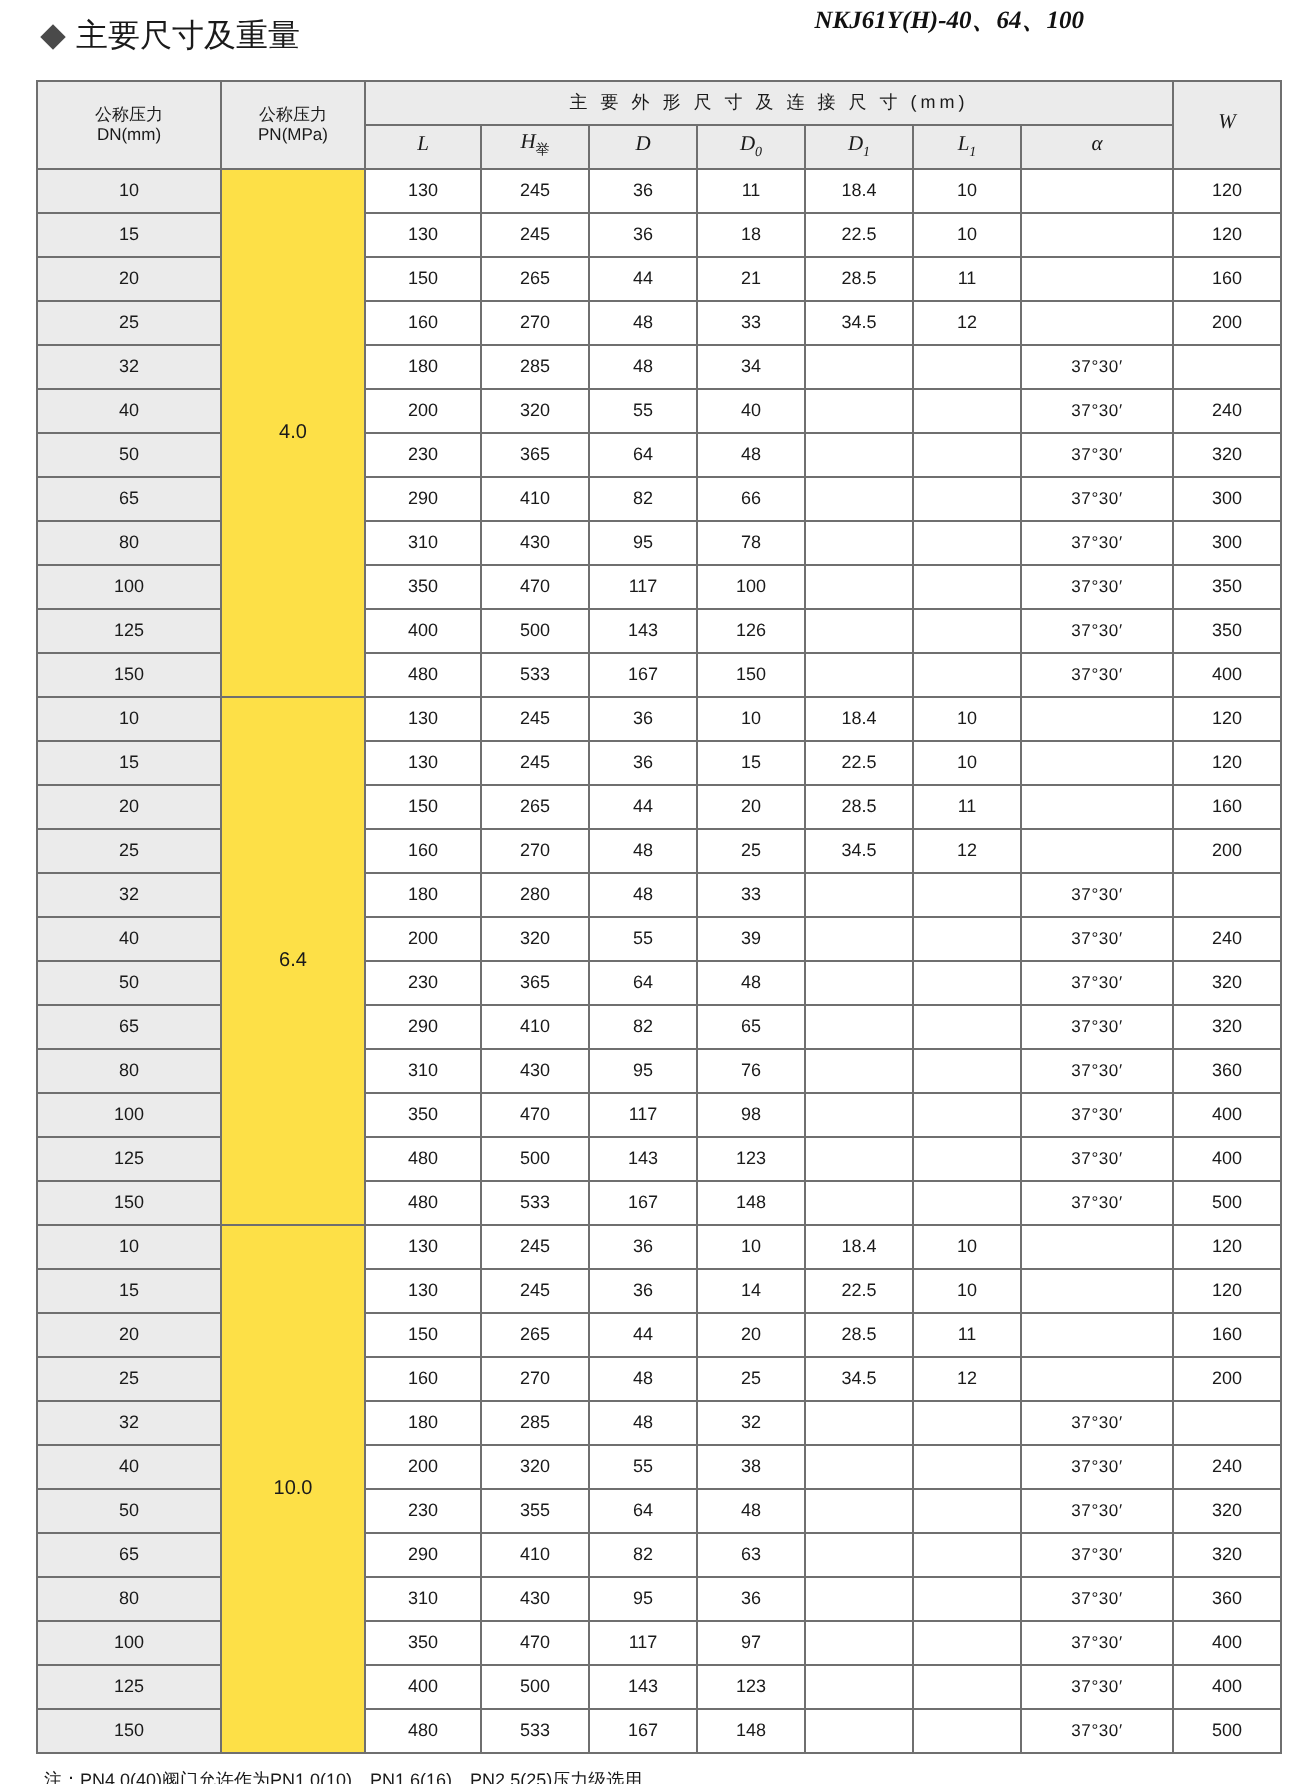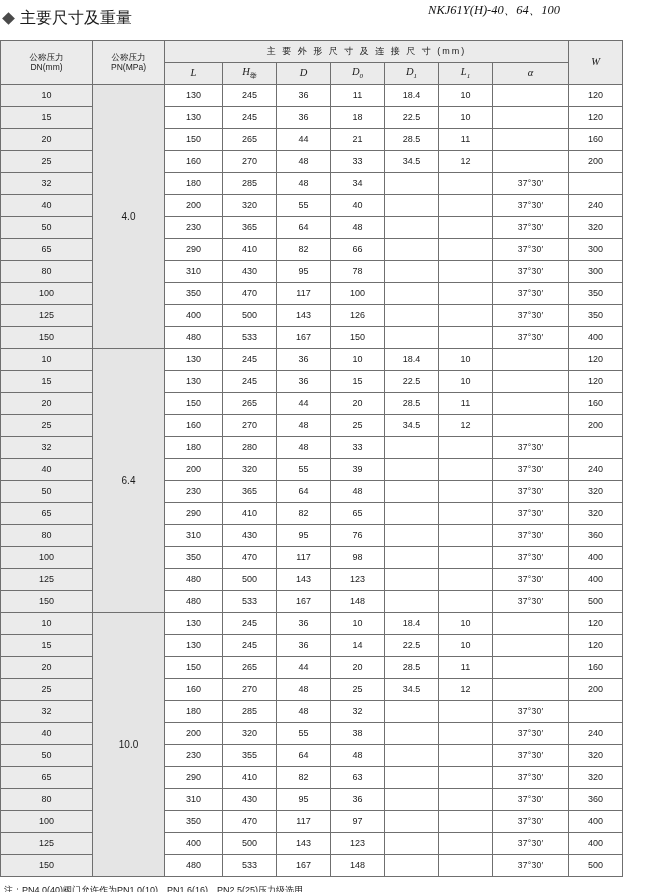--- a/index.html
+++ b/index.html
@@ -12,21 +12,21 @@
     height: 892px;
     font-family: "Liberation Sans", sans-serif;
     color: #1a1a1a;
     -webkit-font-smoothing: antialiased;
   }
   .page {
     position: relative;
     width: 566px;
     height: 892px;
     box-sizing: border-box;
-    padding: 0 0;
+    padding: 0 18px;
   }
   
   .header {
     position: relative;
     height: 40px;
   }
   .title-wrap {
     position: absolute;
     left: 4px;
     top: 8px;
@@ -41,21 +41,21 @@
     transform: rotate(45deg);
     display: inline-block;
   }
   .model-lines {
     position: absolute;
     right: 6px;
     top: 2px;
     text-align: left;
     font-family: "Liberation Serif", serif;
     font-style: italic;
-    font-weight: normal;
+    font-weight: bold;
     font-size: 12.5px;
     line-height: 17px;
     color: #111;
   }
   
   table.dims {
     border-collapse: collapse;
     width: 622px;
     table-layout: fixed;
     font-size: 9px;
@@ -85,21 +85,21 @@
     font-style: italic;
     font-size: 10.5px;
   }
   .hdr-sym sub, .cellsub {
     font-size: 7px;
   }
   td.dn {
     background: #ebebeb;
   }
   td.pn {
-    background: #e5e5e5;
+    background: #fde047;
     font-size: 10px;
   }
   td.num {
     font-family: "Liberation Sans", sans-serif;
     font-size: 9px;
   }
   td.w {
     font-size: 9px;
     margin-top: 35px;
   }

